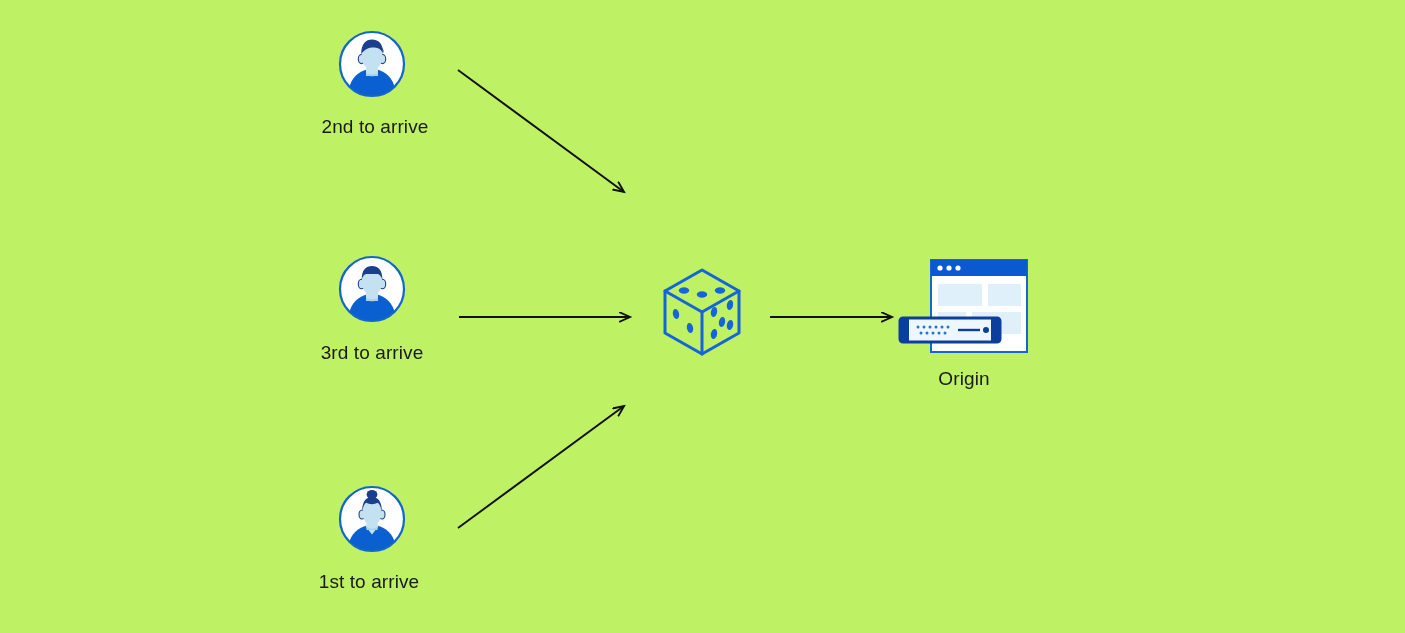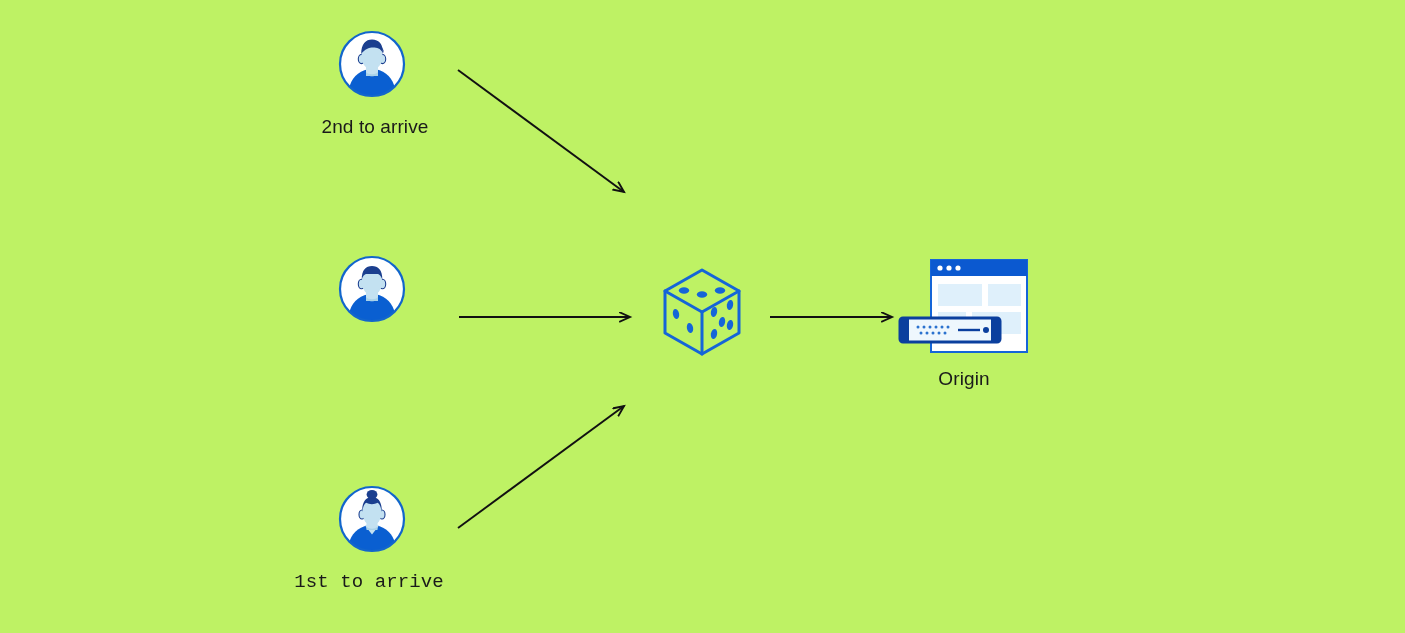--- a/index.html
+++ b/index.html
@@ -119,20 +119,21 @@
         <ellipse cx="46.5" cy="31" rx="3.2" ry="4.8" fill="#c3e1f1"></ellipse>
         <ellipse cx="25.5" cy="31" rx="3.2" ry="4.8" fill="none" stroke="#1b3f8f" stroke-width="1.1"></ellipse>
         <ellipse cx="46.5" cy="31" rx="3.2" ry="4.8" fill="none" stroke="#1b3f8f" stroke-width="1.1"></ellipse>
         <ellipse cx="36" cy="29" rx="10.2" ry="13" fill="#c3e1f1"></ellipse>
         <path d="M25.8 26.5 c-0.3 -9.5 4.2 -13.5 10.2 -13.5 c6 0 10.6 4 10.3 13.5
                  c-1.2 -3.4 -2.6 -5 -4.2 -5.6 l-12.2 0 c-1.8 0.6 -3.2 2.2 -4.1 5.6 z" fill="#1b3f8f"></path>
       </g>
       <circle cx="36" cy="36" r="32" fill="none" stroke="#1266cc" stroke-width="2.2"></circle>
     </svg>
   </div>
+  <div class="node-label" style="left:272px; top:342px; width:200px;">3rd to arrive</div>
 
   <div class="avatar-wrap" style="left:336px; top:483px;">
     <svg width="72" height="72" viewBox="0 0 72 72">
       <defs>
           <clipPath id="clipC">
             <circle cx="36" cy="36" r="32"></circle>
           </clipPath>
         </defs>
       <circle cx="36" cy="36" r="32" fill="#ffffff"></circle>
       <g clip-path="url(#clipC)">
@@ -146,21 +147,21 @@
         <ellipse cx="46" cy="31.5" rx="3" ry="4.5" fill="none" stroke="#1b3f8f" stroke-width="1.1"></ellipse>
         <ellipse cx="36" cy="29.5" rx="9.8" ry="12.8" fill="#c3e1f1"></ellipse>
         <path d="M26.3 29 c-0.6 -10.5 4 -15 9.7 -15 c5.8 0 10.3 4.5 9.7 15
                  c-0.8 -5.2 -2.2 -8 -4 -9.2 c-3.4 1.8 -8.2 1.8 -11.6 0
                  c-1.8 1.2 -3.1 4 -3.8 9.2 z" fill="#1b3f8f"></path>
         <ellipse cx="36" cy="11.5" rx="5.4" ry="4.6" fill="#1b3f8f"></ellipse>
       </g>
       <circle cx="36" cy="36" r="32" fill="none" stroke="#1266cc" stroke-width="2.2"></circle>
     </svg>
   </div>
-  <div class="node-label" style="left:269px; top:571px; width:200px;font-family:Liberation Mono, monospace;">1st to arrive</div>
+  <div class="node-label" style="left:269px; top:571px; width:200px;">1st to arrive</div>
 
   <div class="dice-wrap" style="left:659px; top:266px;">
     <svg width="86" height="92" viewBox="0 0 86 92">
       <g fill="none" stroke="#1565d8" stroke-width="3" stroke-linejoin="round" stroke-linecap="round">
         <path d="M43 4 L80 25 L80 67 L43 88 L6 67 L6 25 Z"></path>
         <path d="M6 25 L43 46 L80 25"></path>
         <path d="M43 46 L43 88"></path>
       </g>
 
       <g fill="#1565d8">

